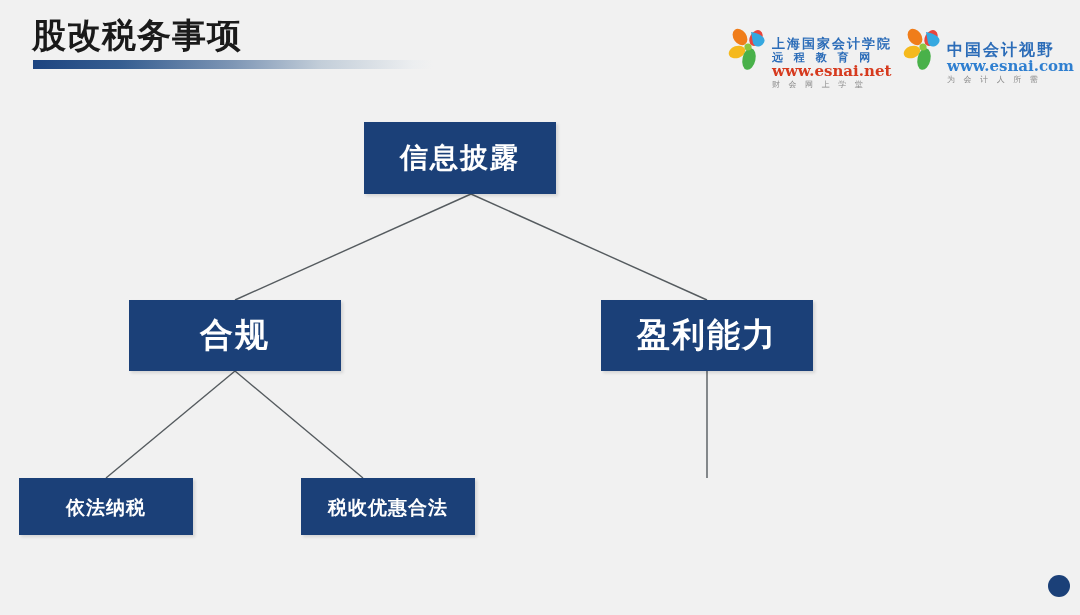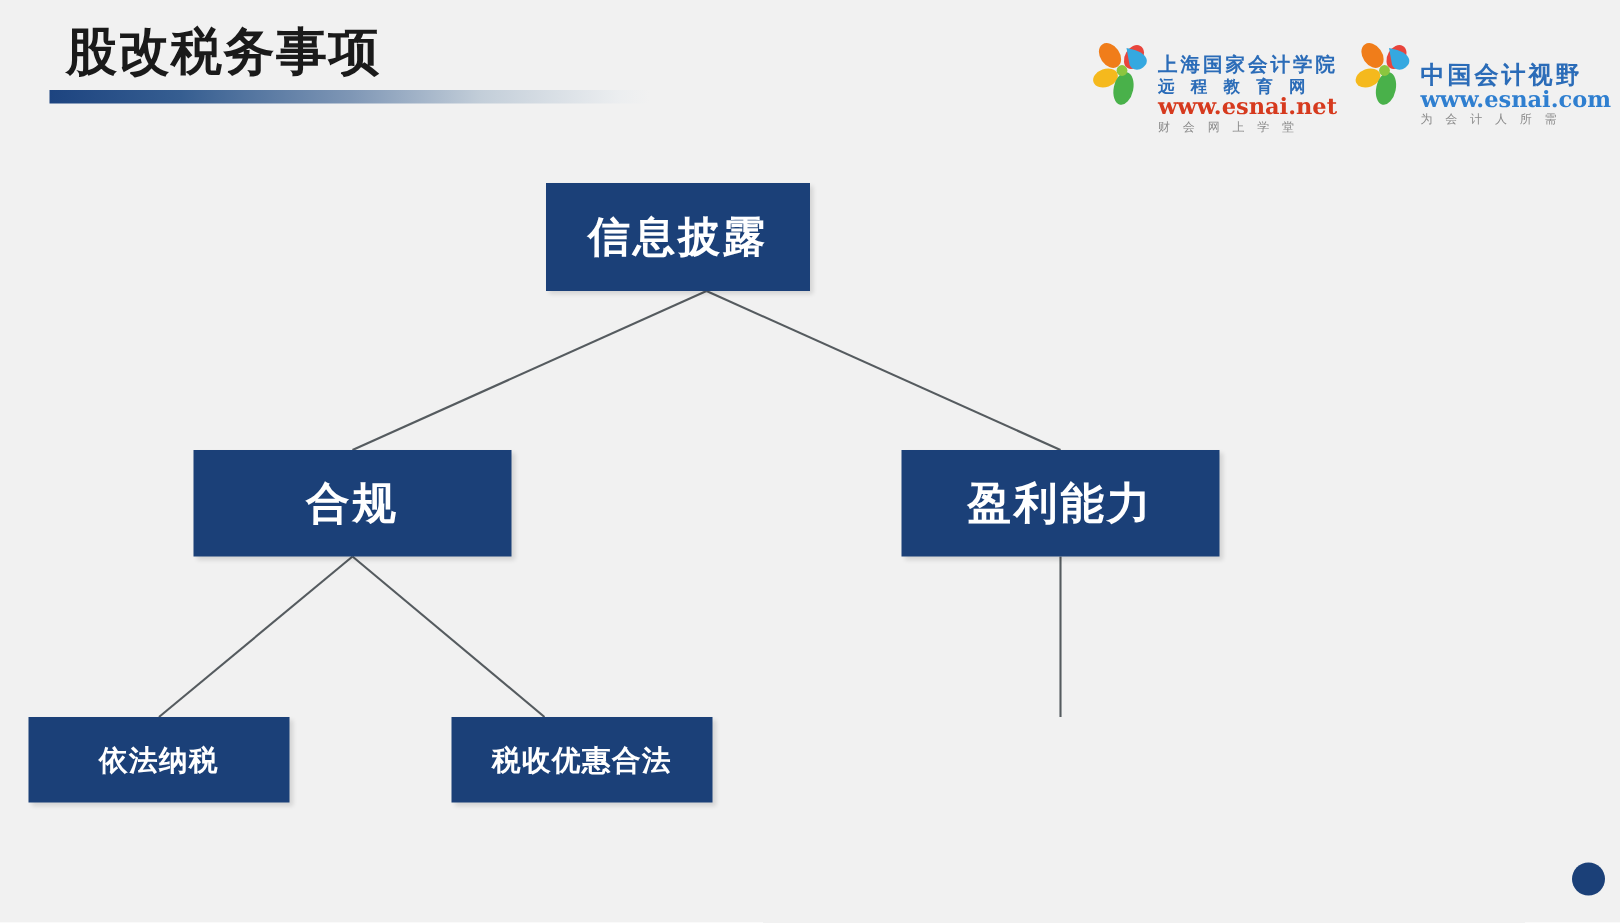--- a/index.html
+++ b/index.html
@@ -24,21 +24,20 @@
     width: 520px;
     height: 70px;
   }
   #page-title {
     font-size: 34px;
     font-weight: bold;
     color: #1a1a1a;
     letter-spacing: 1px;
     line-height: 46px;
     white-space: nowrap;
-    margin-left: 12px;
     -webkit-font-smoothing: none;
   }
   #title-rule {
     position: absolute;
     left: 1px;
     top: 48px;
     width: 400px;
     height: 9px;
     background: linear-gradient(to right, #1d4480 0%, #365e91 22%, #7e96b5 50%, #c3ced9 72%, #eceef0 95%, #f1f1f1 100%);
   }
@@ -126,24 +125,24 @@
     color: #ffffff;
     display: flex;
     align-items: center;
     justify-content: center;
     text-align: center;
     font-weight: bold;
     box-sizing: border-box;
     box-shadow: 2px 2px 3px rgba(0,0,0,0.12);
   }
   .node-l1 { font-size: 28px; letter-spacing: 2px; }
-  .node-l2 { font-size: 29px; letter-spacing: 2px; }
+  .node-l2 { font-size: 33px; letter-spacing: 2px; }
   .node-l3 { font-size: 19px; letter-spacing: 1px; line-height: 28px; }
 
-  #node-root      { left: 364px; top: 122px; width: 176px; height: 72px; }
+  #node-root      { left: 364px; top: 122px; width: 192px; height: 72px; }
   #node-compliance{ left: 129px; top: 300px; width: 212px; height: 71px; }
   #node-profit    { left: 601px; top: 300px; width: 212px; height: 71px; }
   #node-tax-law   { left: 19px;  top: 478px; width: 174px; height: 57px; }
   #node-tax-pref  { left: 276px; top: 478px; width: 174px; height: 57px; margin-left: 25px; }
   #node-no-relia  { left: 622px; top: 478px; width: 170px; height: 57px; }
 
   
   #corner-dot {
     position: absolute;
     left: 1048px;

